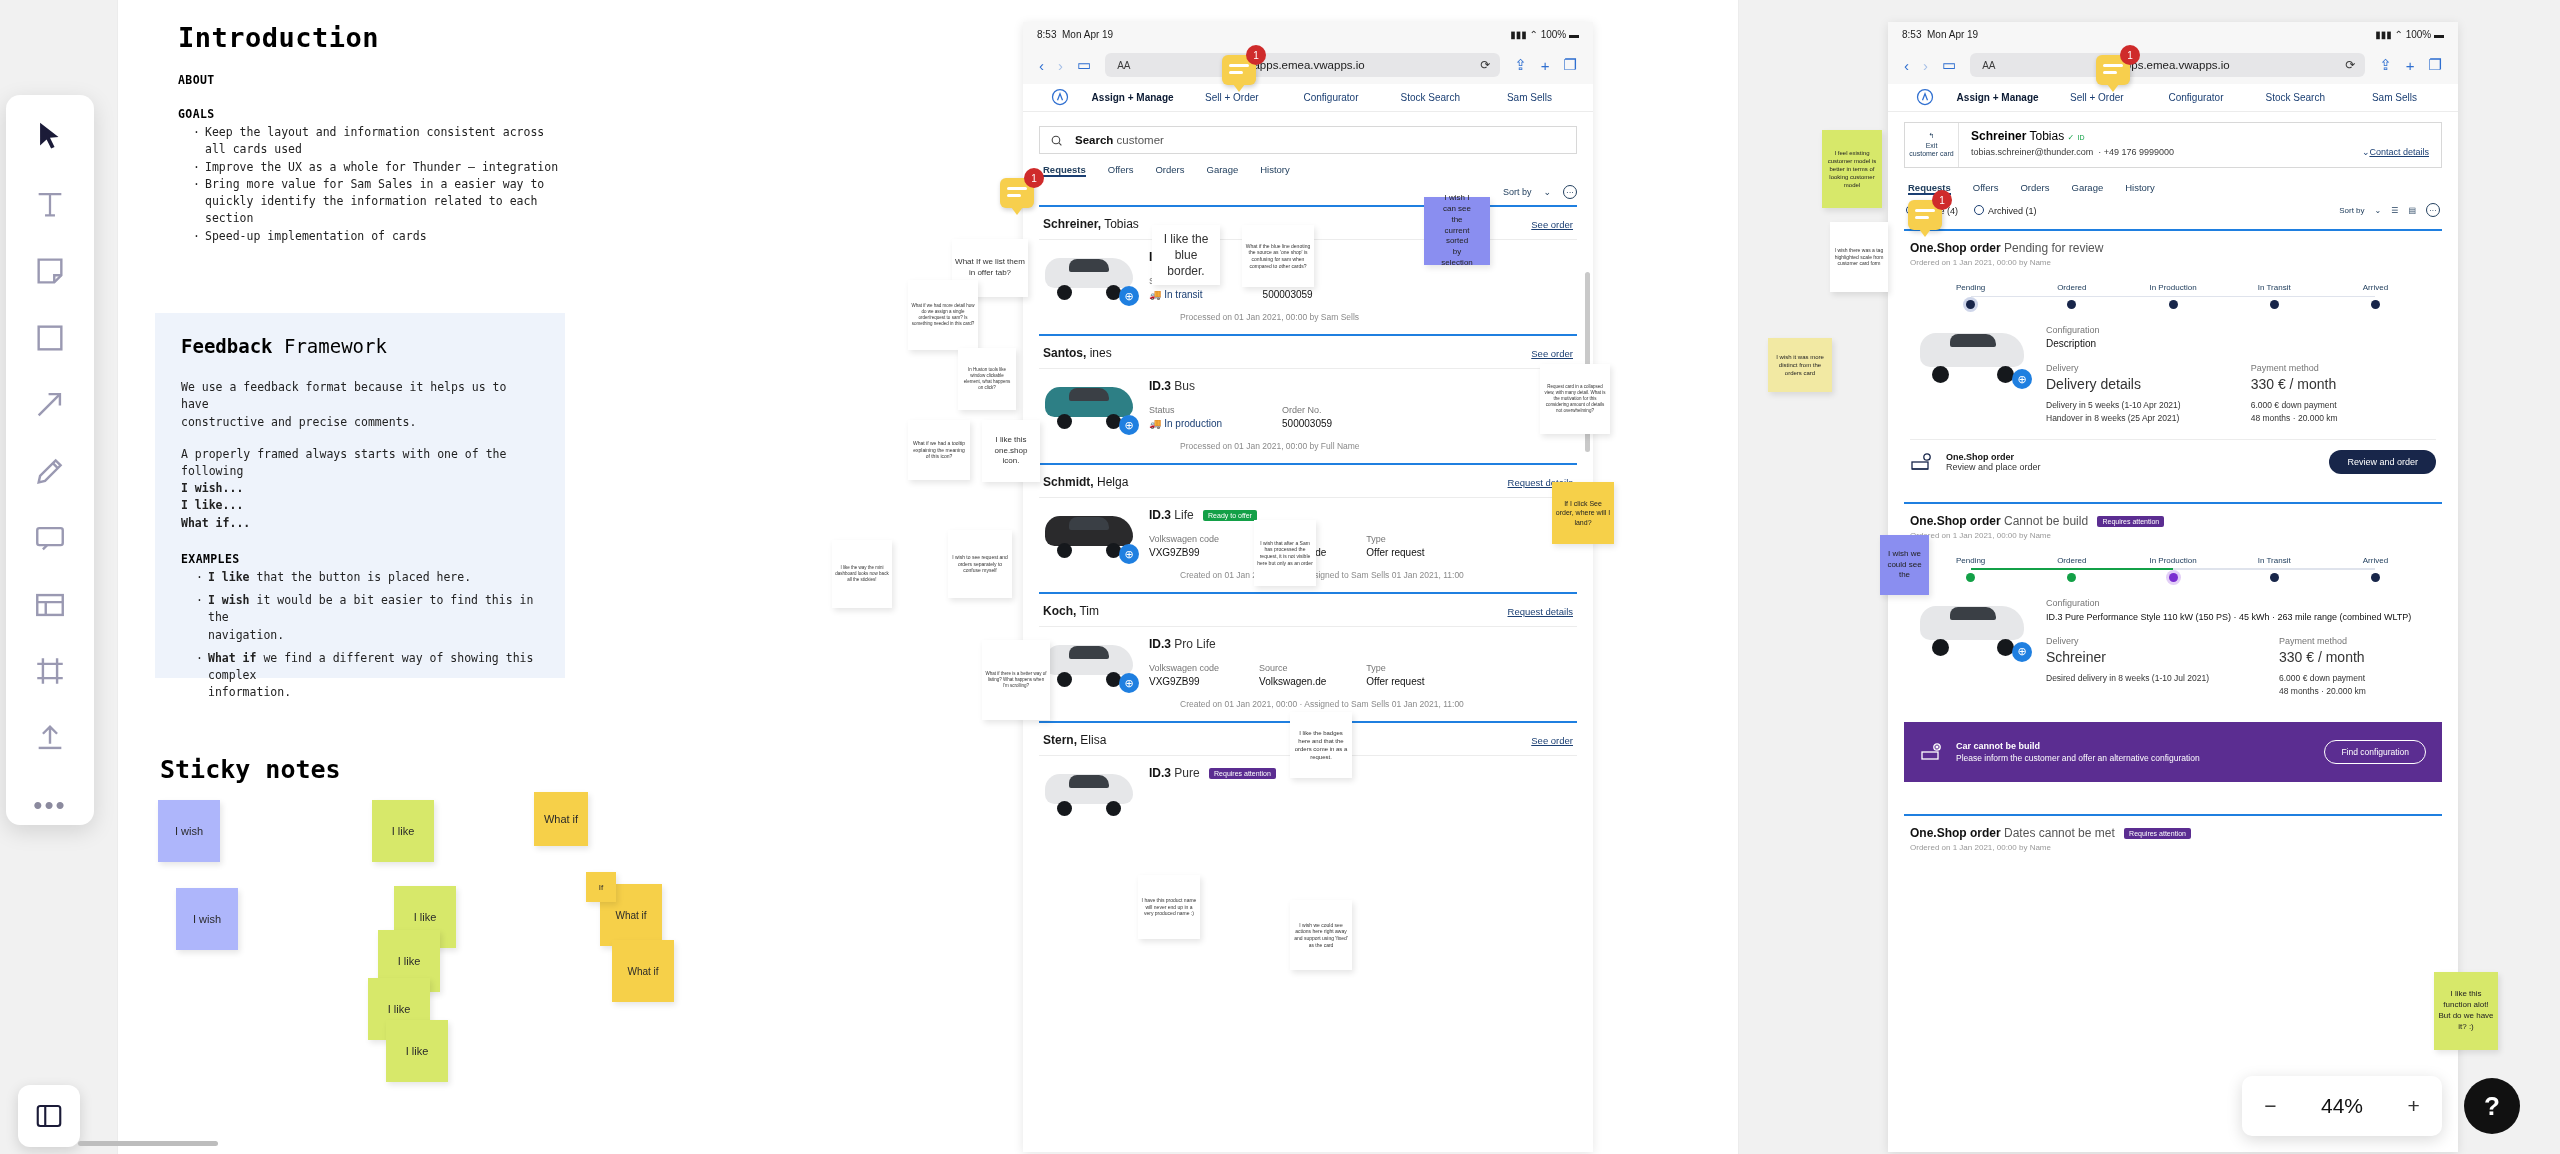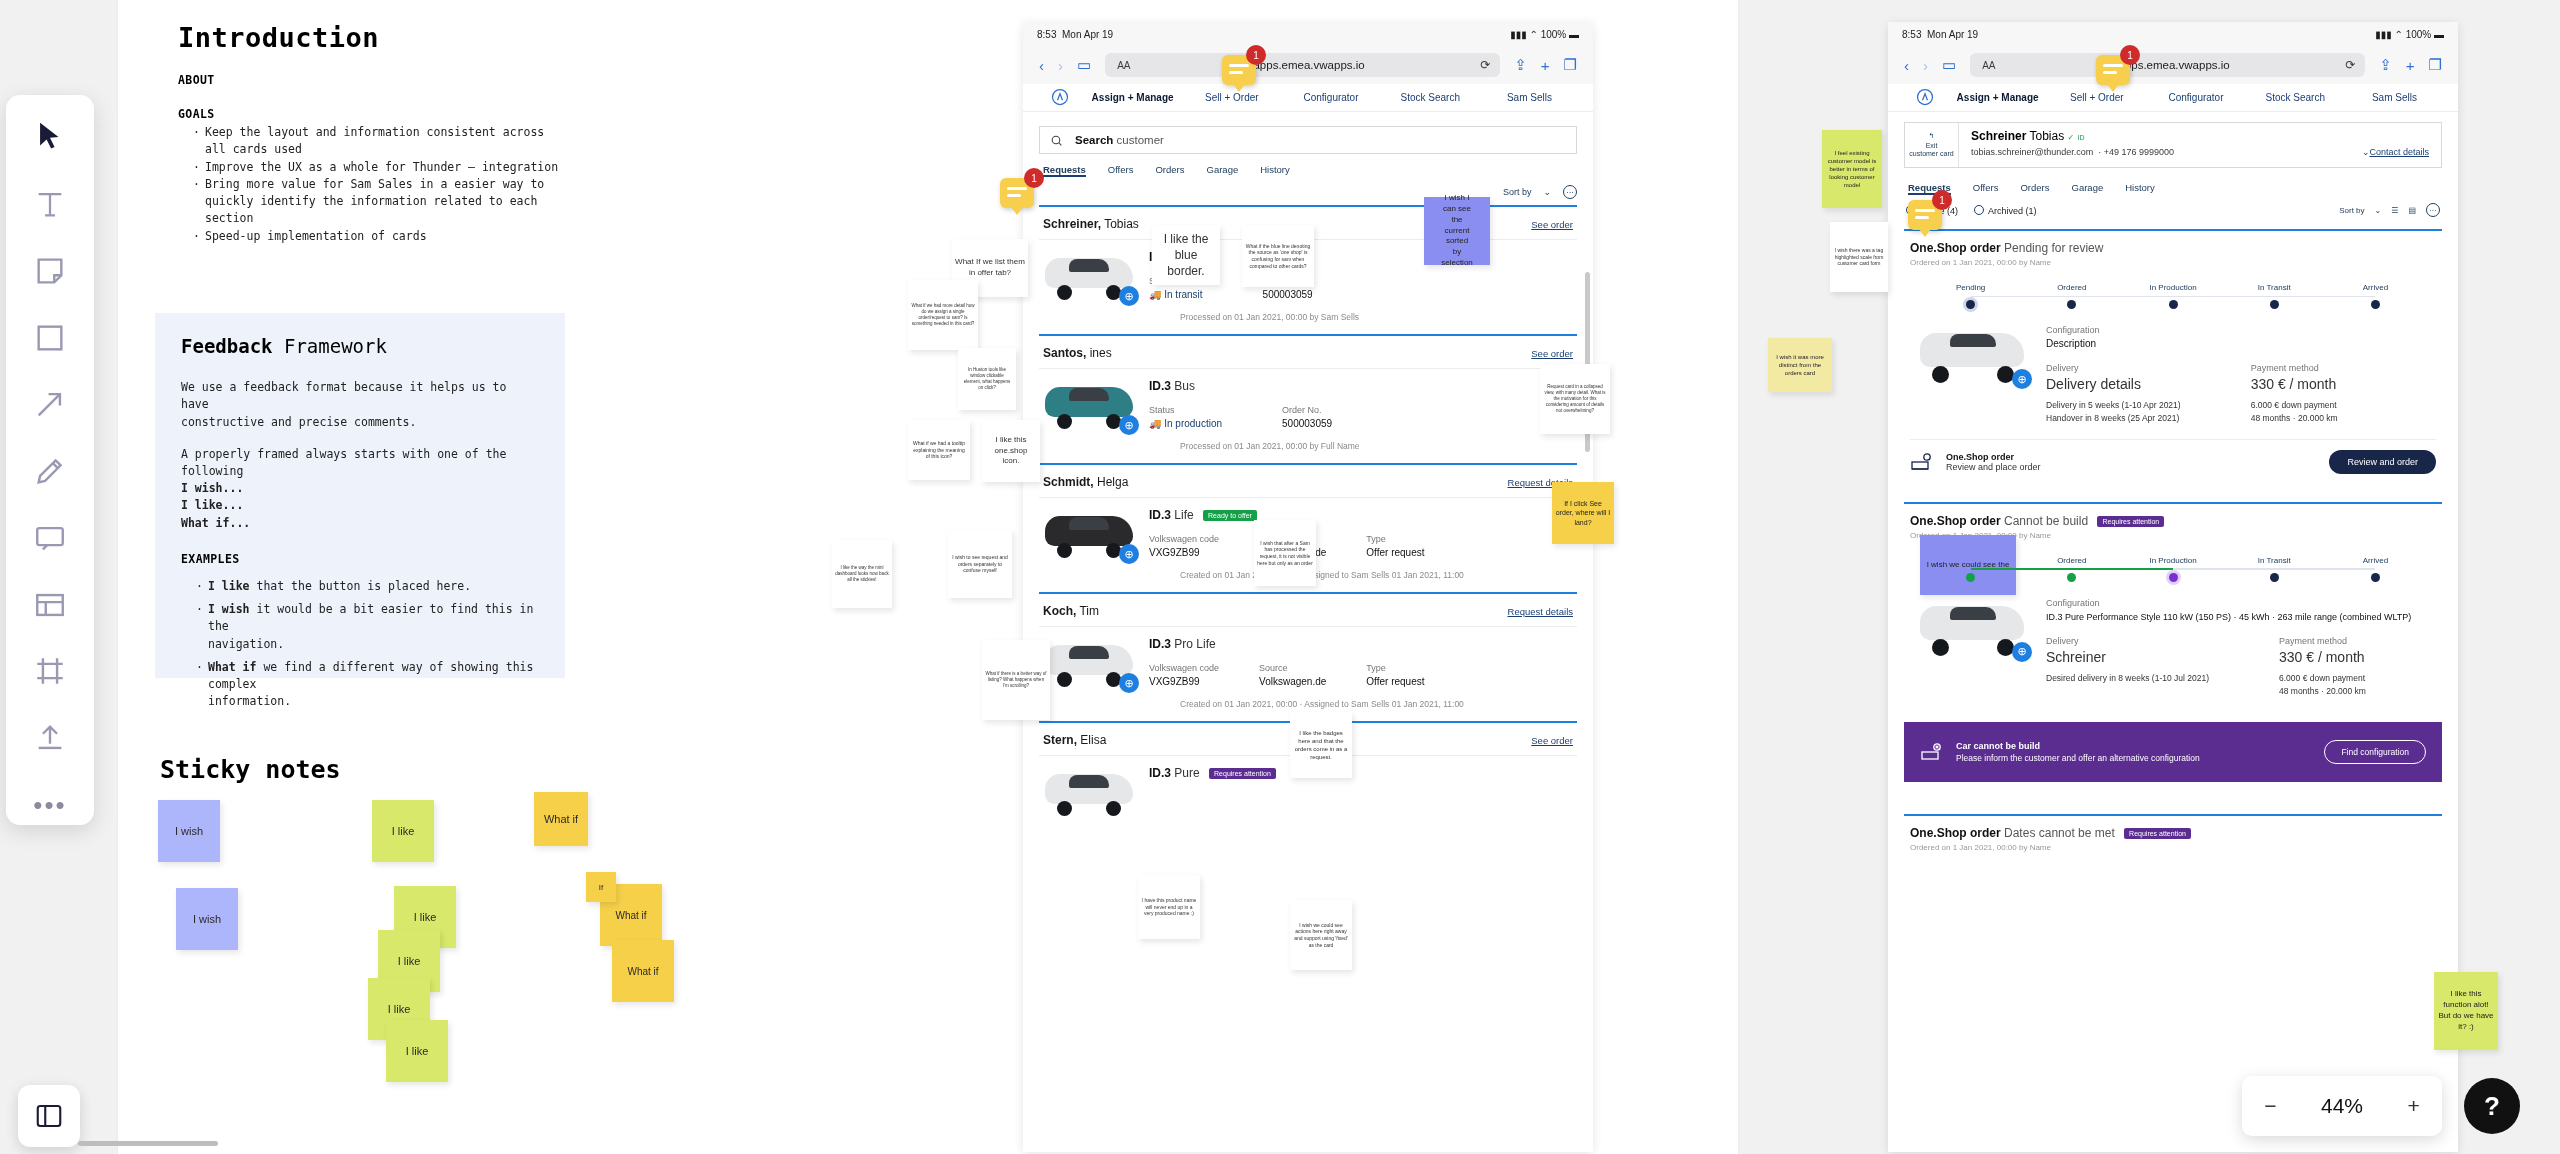--- a/index.html
+++ b/index.html
@@ -202,21 +202,21 @@
     <div class="body-mono" style="white-space:pre-line;margin-top:15px;">A properly framed always starts with one of the following
 words:</div>
   </div>
   <div class="fb-ex">
     <div class="body-mono" style="font-weight:700;padding-top:2px;">
       <div>I wish...</div>
       <div>I like...</div>
       <div>What if...</div>
     </div>
     <div class="sec-label">EXAMPLES</div>
-    <div class="body-mono" style="margin-top:12px;">
+    <div class="body-mono" style="margin-top:3px;">
       <ul>
         <li><b>I like</b><span style="white-space:pre-line"> that the button is placed here.</span></li>
         <li style="margin-top:6px"><b>I wish</b><span style="white-space:pre-line"> it would be a bit easier to find this in the
 navigation.</span></li>
         <li style="margin-top:6px"><b>What if</b><span style="white-space:pre-line"> we find a different way of showing this complex
 information.</span></li>
       </ul>
     </div>
   </div>
 
@@ -760,21 +760,21 @@
       <div class="note" style="left: 1552px; top: 482px; width: 62px; height: 62px; background: rgb(246, 208, 73); font-size: 7px; line-height: 1.35; padding: 3px; color: rgb(34, 34, 34);">If I click See order, where will I land?</div>
       <div class="note" style="left: 832px; top: 540px; width: 60px; height: 68px; background: rgb(255, 255, 255); font-size: 4.5px; line-height: 1.35; padding: 3px; color: rgb(51, 51, 51);">I like the way the mini dashboard looks now back all the stickies!</div>
       <div class="note" style="left: 948px; top: 530px; width: 64px; height: 68px; background: rgb(255, 255, 255); font-size: 5px; line-height: 1.35; padding: 3px; color: rgb(51, 51, 51);">I wish to see request and orders separately to confuse myself</div>
       <div class="note" style="left: 982px; top: 640px; width: 68px; height: 80px; background: rgb(255, 255, 255); font-size: 4.5px; line-height: 1.35; padding: 3px; color: rgb(51, 51, 51);">What if there is a better way of listing? What happens when I'm scrolling?</div>
       <div class="note" style="left: 1290px; top: 712px; width: 62px; height: 66px; background: rgb(255, 255, 255); font-size: 6px; line-height: 1.35; padding: 3px; color: rgb(51, 51, 51);">I like the badges here and that the orders come in as a request.</div>
       <div class="note" style="left: 1138px; top: 875px; width: 62px; height: 64px; background: rgb(255, 255, 255); font-size: 5px; line-height: 1.35; padding: 3px; color: rgb(51, 51, 51);">I have this product name will never end up in a very produced name :)</div>
       <div class="note" style="left: 1290px; top: 900px; width: 62px; height: 70px; background: rgb(255, 255, 255); font-size: 5px; line-height: 1.35; padding: 3px; color: rgb(51, 51, 51);">I wish we could see actions here right away and support using 'fixed' as the card</div>
       <div class="note" style="left: 1822px; top: 130px; width: 60px; height: 78px; background: rgb(215, 232, 106); font-size: 6px; line-height: 1.35; padding: 3px; color: rgb(34, 34, 34);">I feel existing customer model is better in terms of looking customer model</div>
       <div class="note" style="left: 1830px; top: 222px; width: 58px; height: 70px; background: rgb(255, 255, 255); font-size: 5px; line-height: 1.35; padding: 3px; color: rgb(51, 51, 51);">I wish there was a tag highlighted scale from customer card form</div>
       <div class="note" style="left: 1768px; top: 338px; width: 64px; height: 54px; background: rgb(242, 233, 163); font-size: 6px; line-height: 1.35; padding: 3px; color: rgb(34, 34, 34);">I wish it was more distinct from the orders card</div>
-      <div class="note" style="left: 1920px; top: 535px; width: 96px; height: 60px; background: rgb(138, 142, 240); font-size: 8px; line-height: 1.35; padding: 3px; color: rgb(34, 34, 34);">I wish we could see the</div>
+      <div class="note" style="left: 1880px; top: 535px; width: 49px; height: 60px; background: rgb(138, 142, 240); font-size: 8px; line-height: 1.35; padding: 3px; color: rgb(34, 34, 34);">I wish we could see the</div>
       <div class="note" style="left: 2434px; top: 972px; width: 64px; height: 78px; background: rgb(215, 232, 106); font-size: 8px; line-height: 1.35; padding: 3px; color: rgb(34, 34, 34);">I like this function alot! But do we have it? :)</div>
     </div>
 
   <div class="pin" style="left:1222px;top:55px;">
     <i class="a"></i>
       <i class="b"></i>
       <span class="cnt">1</span>
     </div>
   <div class="pin" style="left:1000px;top:178px;">
     <i class="a"></i>

